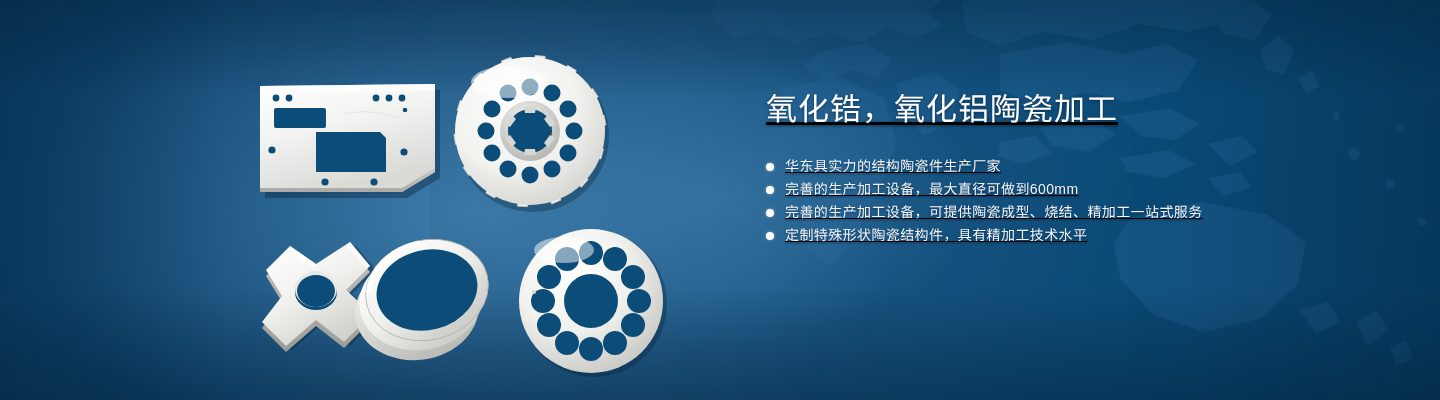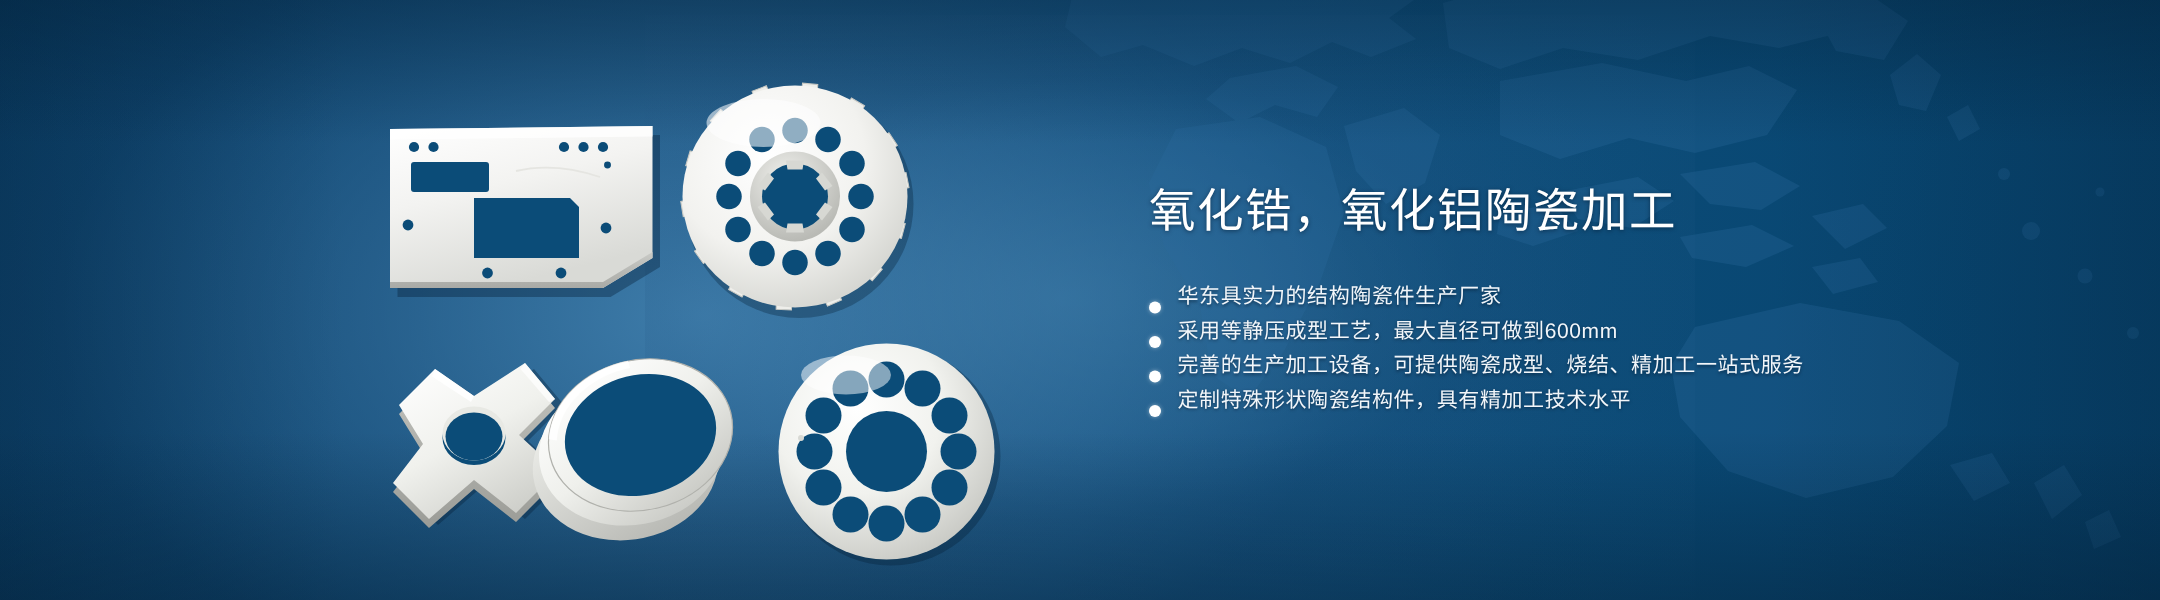--- a/index.html
+++ b/index.html
@@ -80,41 +80,42 @@
   .p-plate    { left: 252px; top: 78px;  }
   .p-impeller { left: 447px; top: 48px;  }
   .p-cross    { left: 248px; top: 228px; }
   .p-rings    { left: 337px; top: 226px; }
   .p-disc     { left: 512px; top: 222px; }
 
   
   .text-block {
     position: absolute;
     left: 766px;
-    top: 120px;
+    top: 89px;
     width: 640px;
+    text-decoration: underline;
   }
   .headline {
     margin: 0;
     font-size: 31px;
     line-height: 42px;
     font-weight: normal;
     letter-spacing: 1px;
     color: #ffffff;
     text-shadow: 0 1px 3px rgba(0,20,40,0.55);
     white-space: nowrap;
   }
   .bullets {
     list-style: none;
     margin: 24px 0 0 0;
     padding: 0;
   }
   .bullet {
     display: flex;
-    align-items: flex-end;
+    align-items: center;
     height: 23px;
     margin-bottom: 0px;
   }
   .dot {
     flex: 0 0 auto;
     width: 8px;
     height: 8px;
     border-radius: 50%;
     background: #ffffff;
     margin-right: 11px;
@@ -424,21 +425,21 @@
   <div class="text-block">
     <h1 class="headline">氧化锆，氧化铝陶瓷加工</h1>
 
     <ul class="bullets">
       <li class="bullet">
         <span class="dot"></span>
         <span class="bullet-text">华东具实力的结构陶瓷件生产厂家</span>
       </li>
       <li class="bullet">
         <span class="dot"></span>
-        <span class="bullet-text">采用等静压成型工艺，最大直径可做到600mm</span>
+        <span class="bullet-text">完善的生产加工设备，最大直径可做到600mm</span>
       </li>
       <li class="bullet">
         <span class="dot"></span>
         <span class="bullet-text">完善的生产加工设备，可提供陶瓷成型、烧结、精加工一站式服务</span>
       </li>
       <li class="bullet">
         <span class="dot"></span>
         <span class="bullet-text">定制特殊形状陶瓷结构件，具有精加工技术水平</span>
       </li>
     </ul>

